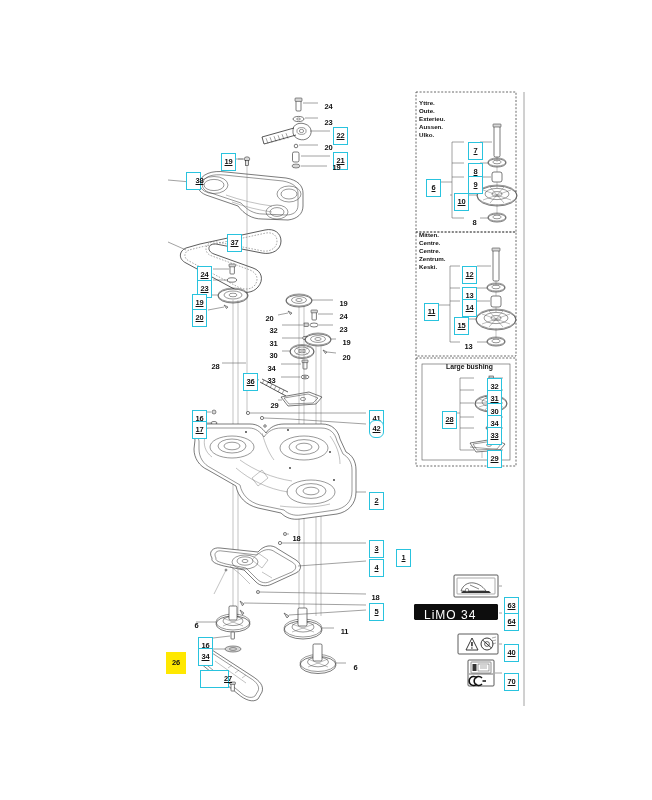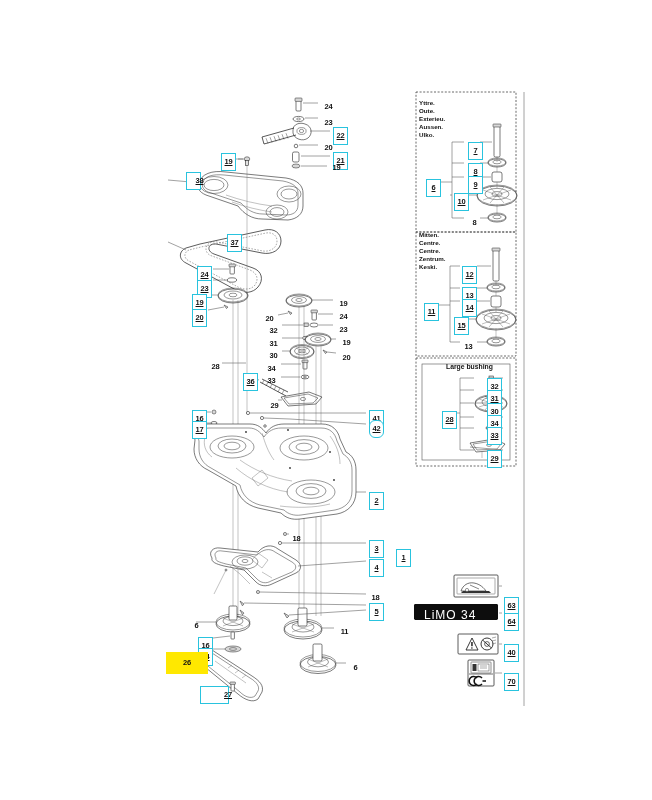--- a/index.html
+++ b/index.html
@@ -28,21 +28,21 @@
     box-sizing:border-box;
     text-decoration:underline;
   }
   .cal.plain{
     background:transparent;
     min-width:13px;height:11px;
   }
   .cal.hl{
     border:none;
     background:#ffe800;
-    width:42px;height:22px;
+    width:20px;height:22px;
     font-size:7.5px;
   }
   .secthead{
     position:absolute;font-size:6.2px;font-weight:bold;line-height:1.28;
     color:#111;white-space:pre-line;
   }
   .bushhead{
     position:absolute;font-size:6.8px;font-weight:bold;color:#111;
   }
   .decal-label{
@@ -617,21 +617,21 @@
       <div class="cal boxed" style="left: 396px; top: 549px;">1</div>
       <div class="cal plain" style="left: 369px; top: 592px;">18</div>
       <div class="cal boxed" style="left: 369px; top: 603px;">5</div>
       <div class="cal plain" style="left: 290px; top: 533px;">18</div>
       <div class="cal plain" style="left: 190px; top: 620px;">6</div>
       <div class="cal plain" style="left: 338px; top: 626px;">11</div>
       <div class="cal boxed" style="left: 198px; top: 637px;">16</div>
       <div class="cal boxed" style="left: 198px; top: 648px;">34</div>
       <div class="cal hl" style="left: 166px; top: 652px;">26</div>
       <div class="cal plain" style="left: 349px; top: 662px;">6</div>
-      <div class="cal boxed" style="left: 200px; top: 686px; padding-left: 27px;">27</div>
+      <div class="cal boxed" style="left: 200px; top: 670px; padding-left: 27px;">27</div>
       <div class="cal boxed" style="left: 468px; top: 142px;">7</div>
       <div class="cal boxed" style="left: 468px; top: 163px;">8</div>
       <div class="cal boxed" style="left: 468px; top: 176px;">9</div>
       <div class="cal boxed" style="left: 426px; top: 179px;">6</div>
       <div class="cal boxed" style="left: 454px; top: 193px;">10</div>
       <div class="cal plain" style="left: 468px; top: 217px;">8</div>
       <div class="cal boxed" style="left: 462px; top: 266px; text-align: center;">12</div>
       <div class="cal boxed" style="left: 462px; top: 287px;">13</div>
       <div class="cal boxed" style="left: 462px; top: 299px;">14</div>
       <div class="cal boxed" style="left: 424px; top: 303px;">11</div>

